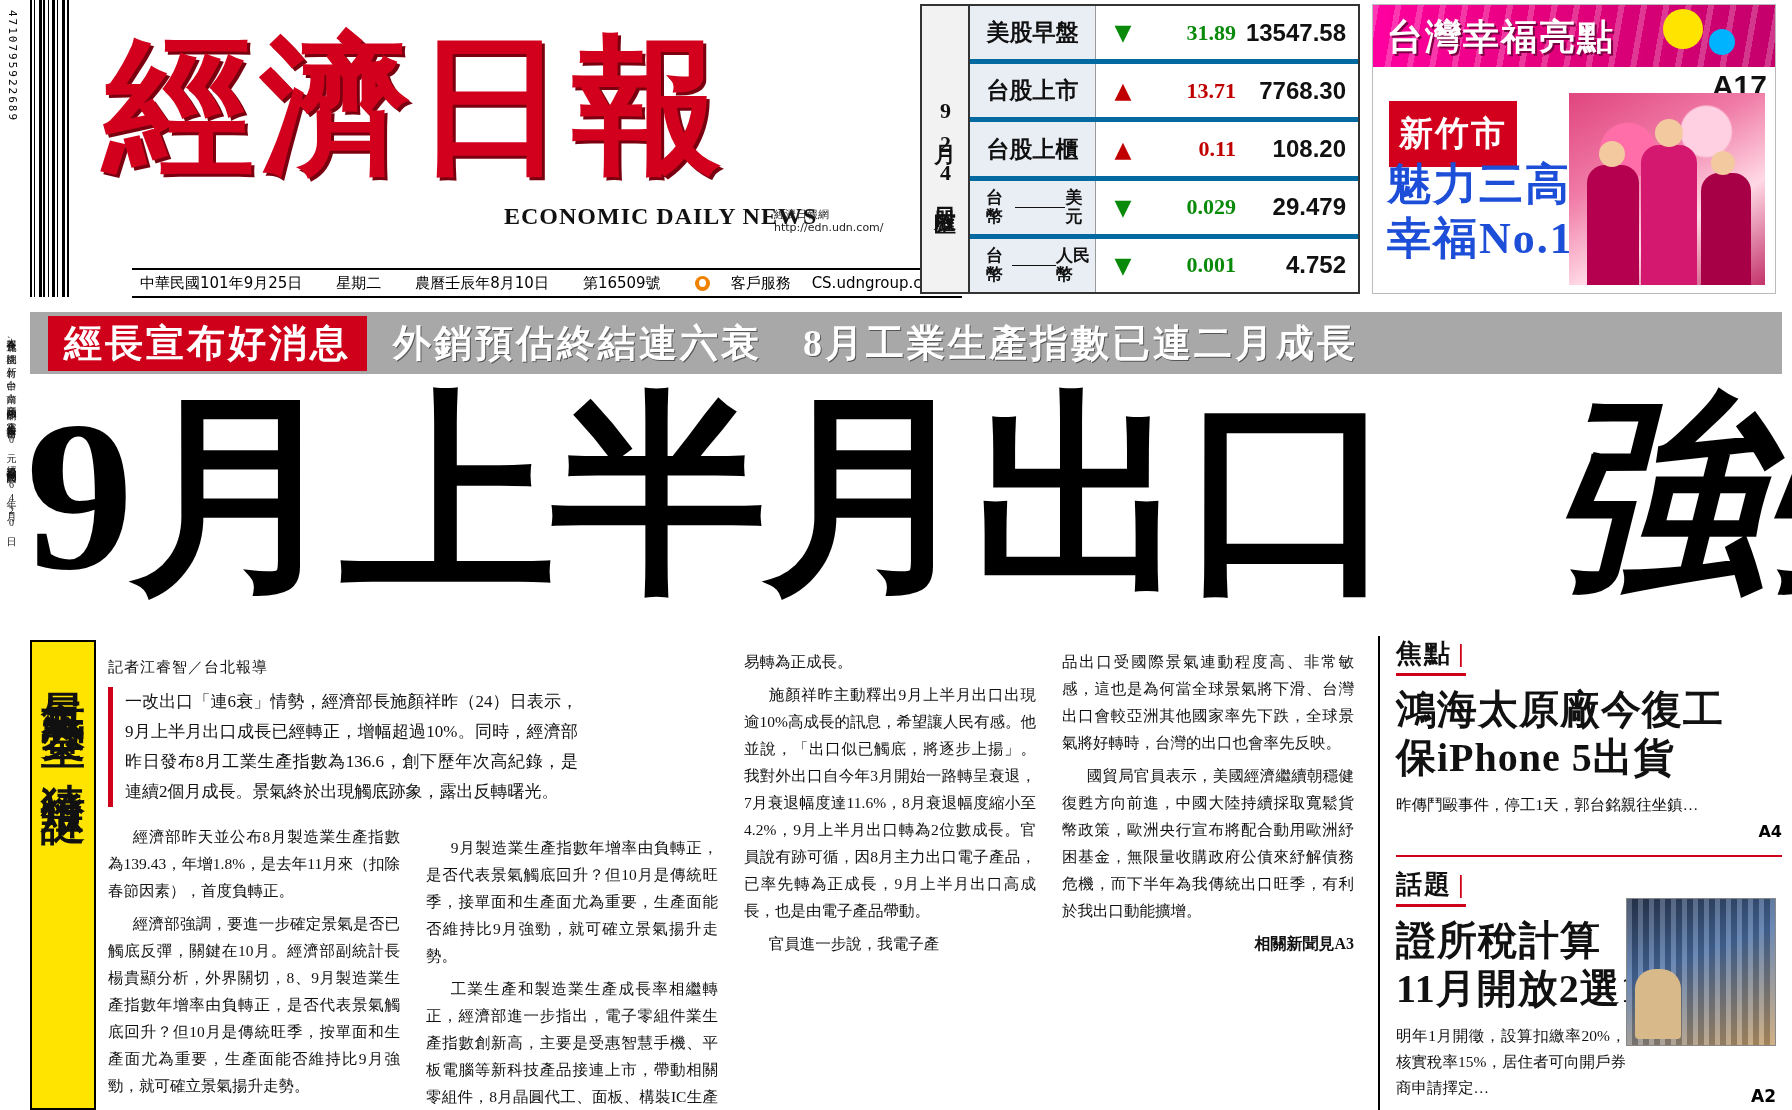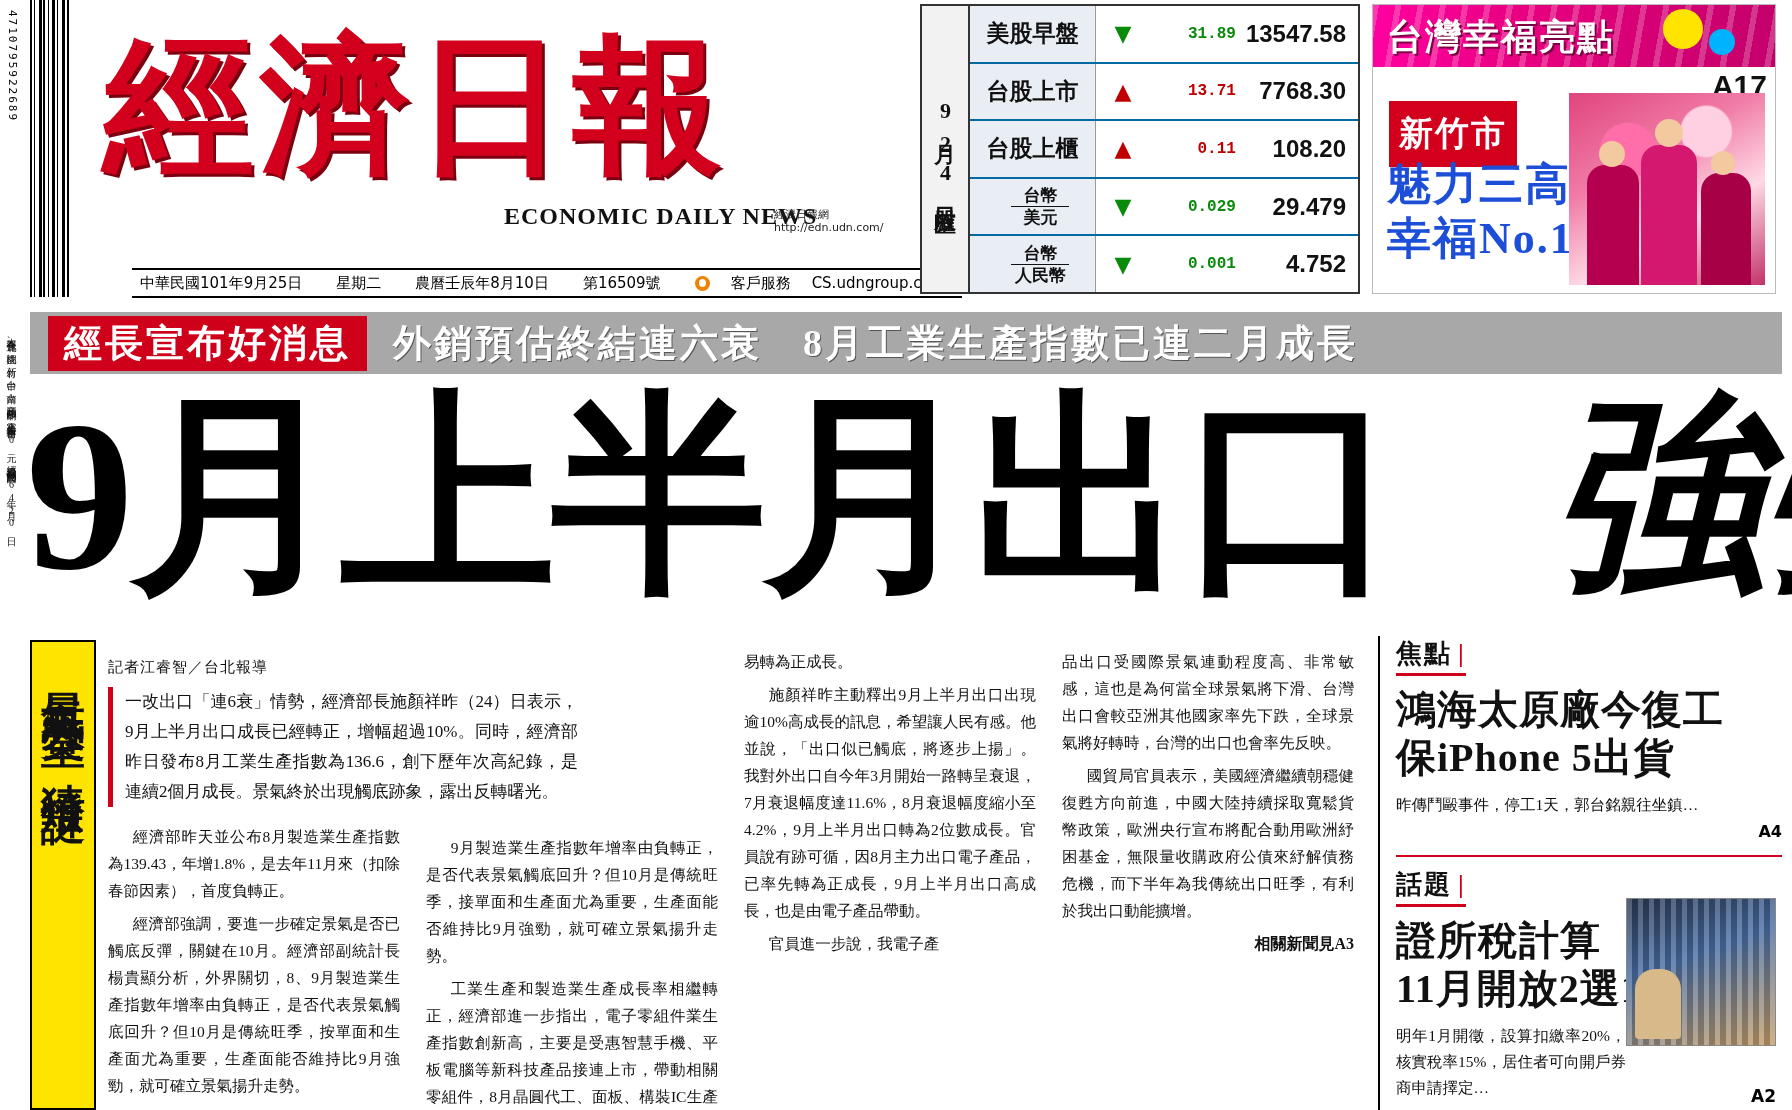--- a/index.html
+++ b/index.html
@@ -89,37 +89,37 @@
     display:flex; align-items:center; justify-content:center;
   }
   .market-date span {
     writing-mode:vertical-rl; text-orientation:upright;
     font-size:22px; letter-spacing:4px; font-weight:bold; color:#111;
     font-family:"Liberation Serif", serif;
   }
   .market-rows { flex:1; display:flex; flex-direction:column; }
   .mrow {
     flex:1; display:flex; align-items:center;
-    border-bottom:2px solid #0369a1;
+    border-bottom:5px solid #0369a1;
   }
   .mrow:last-child { border-bottom:none; }
   .mname {
     width:126px; height:100%; display:flex; align-items:center; justify-content:center;
     font-size:23px; font-weight:bold; color:#111;
     font-family:"Liberation Serif", serif;
     border-right:1px solid #999;
     background:#e9eef5;
   }
-  .mname.frac { flex-direction:column; font-size:17px; line-height:19px;padding-left:16px; }
+  .mname.frac { flex-direction:row; font-size:17px; line-height:19px;padding-left:16px; }
   .mname.frac .bar { width:58px; height:1px; background:#111; margin:1px 0; }
   .marrow { width:54px; text-align:center; font-size:22px; }
   .marrow.up { color:#c00000; }
   .marrow.down { color:#0a8a0a; }
-  .mchg { width:96px; text-align:right; font-size:16px; font-weight:bold; padding-right:10px;
-          font-family:Liberation Mono, monospace; }
+  .mchg { width:96px; text-align:right; font-size:22px; font-weight:bold; padding-right:10px;
+          font-family:Liberation Serif, serif; }
   .mchg.up { color:#c00000; }
   .mchg.down { color:#0a8a0a; }
   .mval { flex:1; text-align:right; font-size:24px; font-weight:bold; padding-right:12px;
           color:#111; font-family:"Liberation Sans", sans-serif; }
 
   
   .promo {
     position:absolute; left:1372px; top:4px; width:404px; height:290px;
     border:1px solid #bbb; background:#fff; overflow:hidden;
   }

